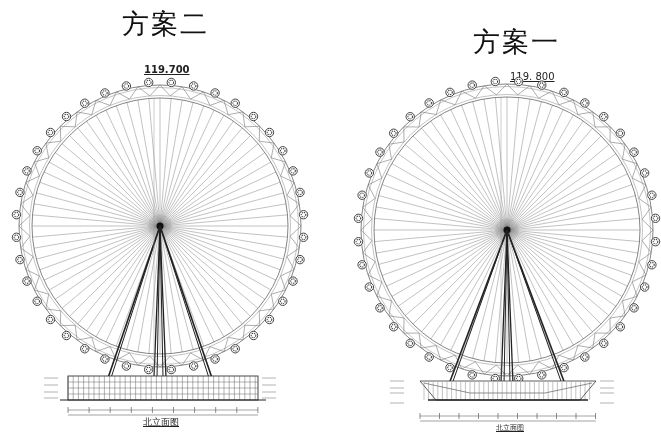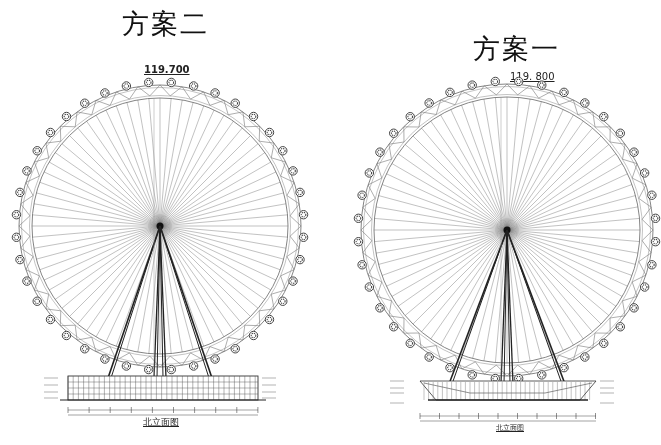--- a/index.html
+++ b/index.html
@@ -1,19 +1,19 @@
 <!DOCTYPE html>
 <html><head>
 <meta charset="utf-8">
 <style>
   html, body { margin: 0; padding: 0; background: #ffffff; }
   body { width: 661px; height: 445px; position: relative; overflow: hidden; font-family: "DejaVu Sans", sans-serif; }
   .title { position: absolute; font-size: 27px; color: #111; letter-spacing: 2px; white-space: nowrap; font-family: "DejaVu Sans", sans-serif; }
   #title-left { left: 122px; top: 6px; }
-  #title-right { left: 473px; top: 31px; }
+  #title-right { left: 473px; top: 24px; }
   svg.drawing { position: absolute; left: 0; top: 0; }
   .elev-label { position: absolute; font-size: 10px; color: #222; font-family: "DejaVu Sans", sans-serif; text-decoration: underline; }
   .caption { position: absolute; font-size: 9px; color: #222; font-family: "DejaVu Sans", sans-serif; text-decoration: underline; }
 </style>
 </head>
 <body>
 
 <div class="title" id="title-left">方案二</div>
 <div class="title" id="title-right">方案一</div>
 

